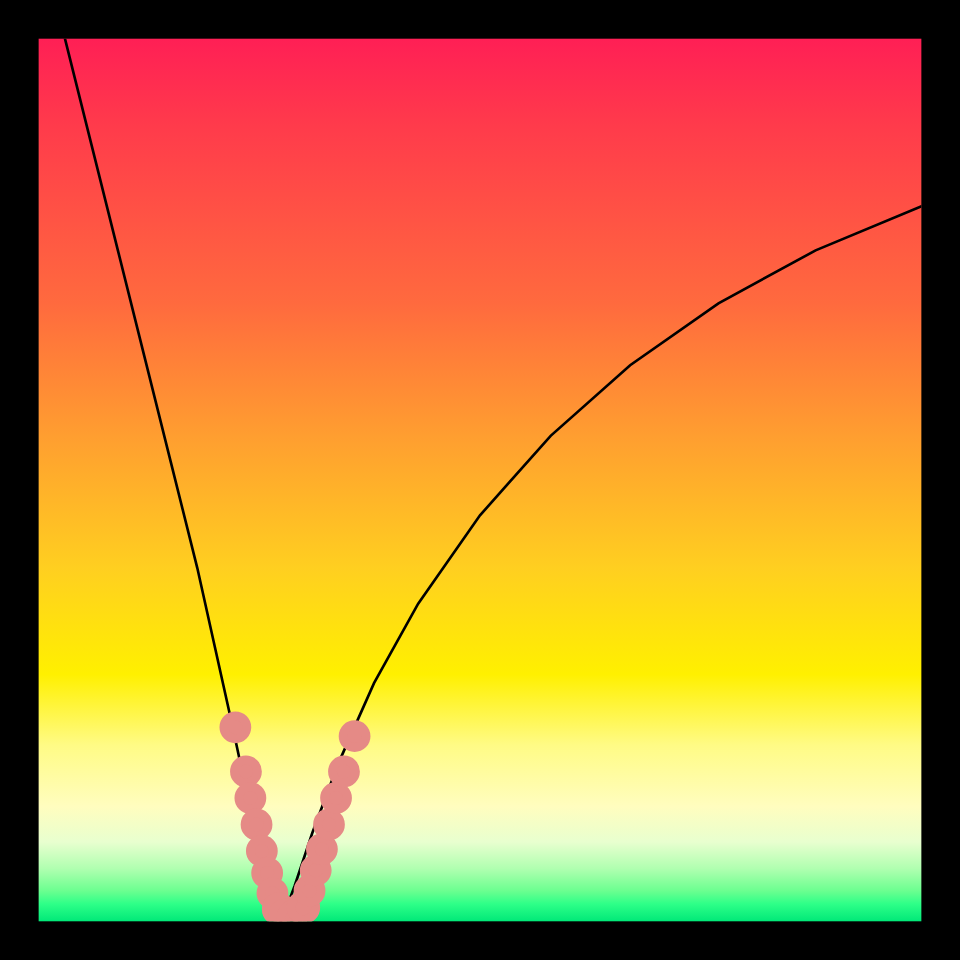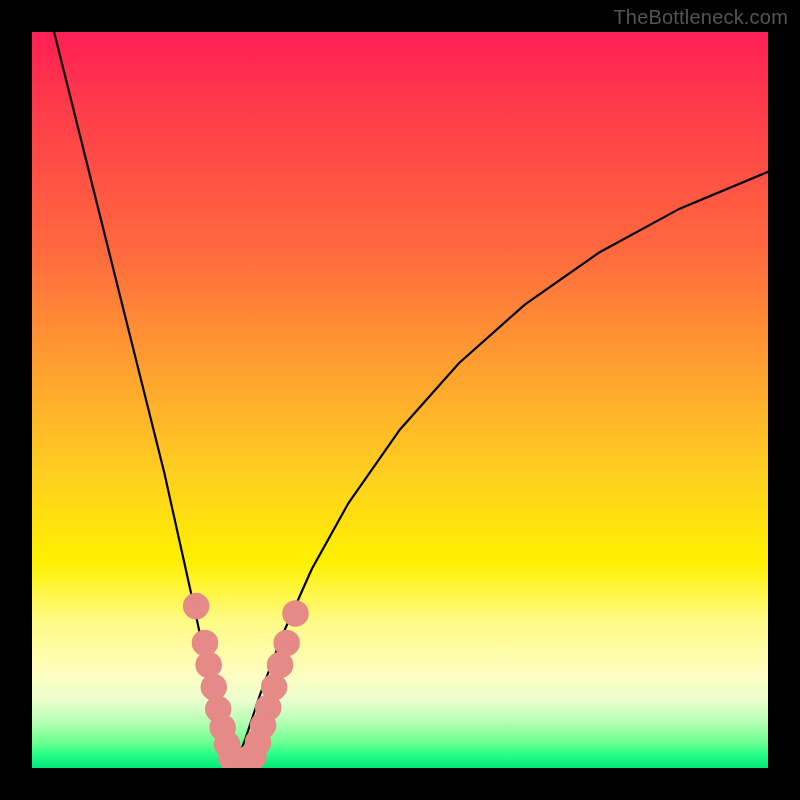--- a/index.html
+++ b/index.html
@@ -59,21 +59,20 @@
     color: #555;
     font-size: 20px;
     font-weight: 500;
     letter-spacing: 0.2px;
   }
 </style>
 </head>
 <body>
 
 <div class="outer">
-  <div class="watermark">TheBottleneck.com</div>
   <div class="plot-area">
     <div class="gradient-bg"></div>
     <svg class="svg-layer" viewBox="0 0 100 100" preserveAspectRatio="none">
       <path id="curve-left" fill="none" stroke-width="0.35" stroke-linecap="round" vector-effect="non-scaling-stroke" d="M3.000 0.000 L6.000 12.000 L9.000 24.000 L12.000 36.000 L15.000 48.000 L18.000 60.000 L20.000 69.000 L22.000 78.000 L23.500 85.000 L25.000 91.000 L26.000 95.000 L27.000 98.000 L27.500 100.000" stroke="#000000" style="stroke-width: 2.2px;"></path>
       <path id="curve-right" fill="none" stroke-width="0.35" stroke-linecap="round" vector-effect="non-scaling-stroke" d="M27.500 100.000 L29.000 96.000 L31.000 90.000 L34.000 82.000 L38.000 73.000 L43.000 64.000 L50.000 54.000 L58.000 45.000 L67.000 37.000 L77.000 30.000 L88.000 24.000 L100.000 19.000" stroke="#000000" style="stroke-width: 2.2px;"></path>
       <g id="markers">
           <circle cx="22.300" cy="78.000" r="1.30" fill="#e58a86" stroke="#e58a86"></circle>
           <circle cx="23.500" cy="83.000" r="1.30" fill="#e58a86" stroke="#e58a86"></circle>
           <circle cx="24.000" cy="86.000" r="1.30" fill="#e58a86" stroke="#e58a86"></circle>
           <circle cx="24.700" cy="89.000" r="1.30" fill="#e58a86" stroke="#e58a86"></circle>

